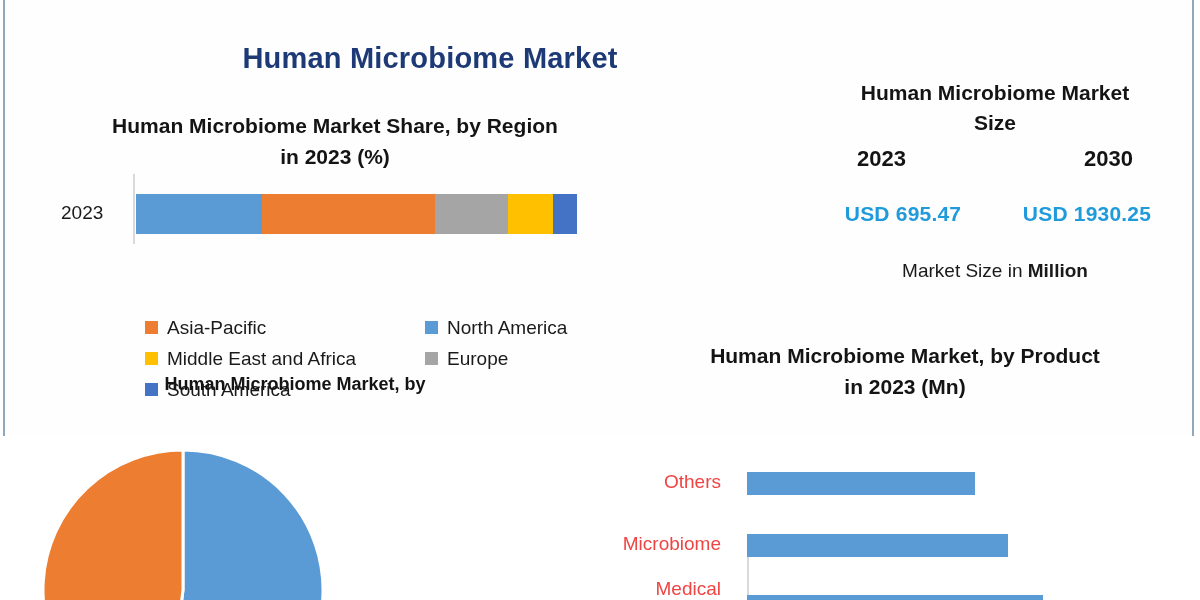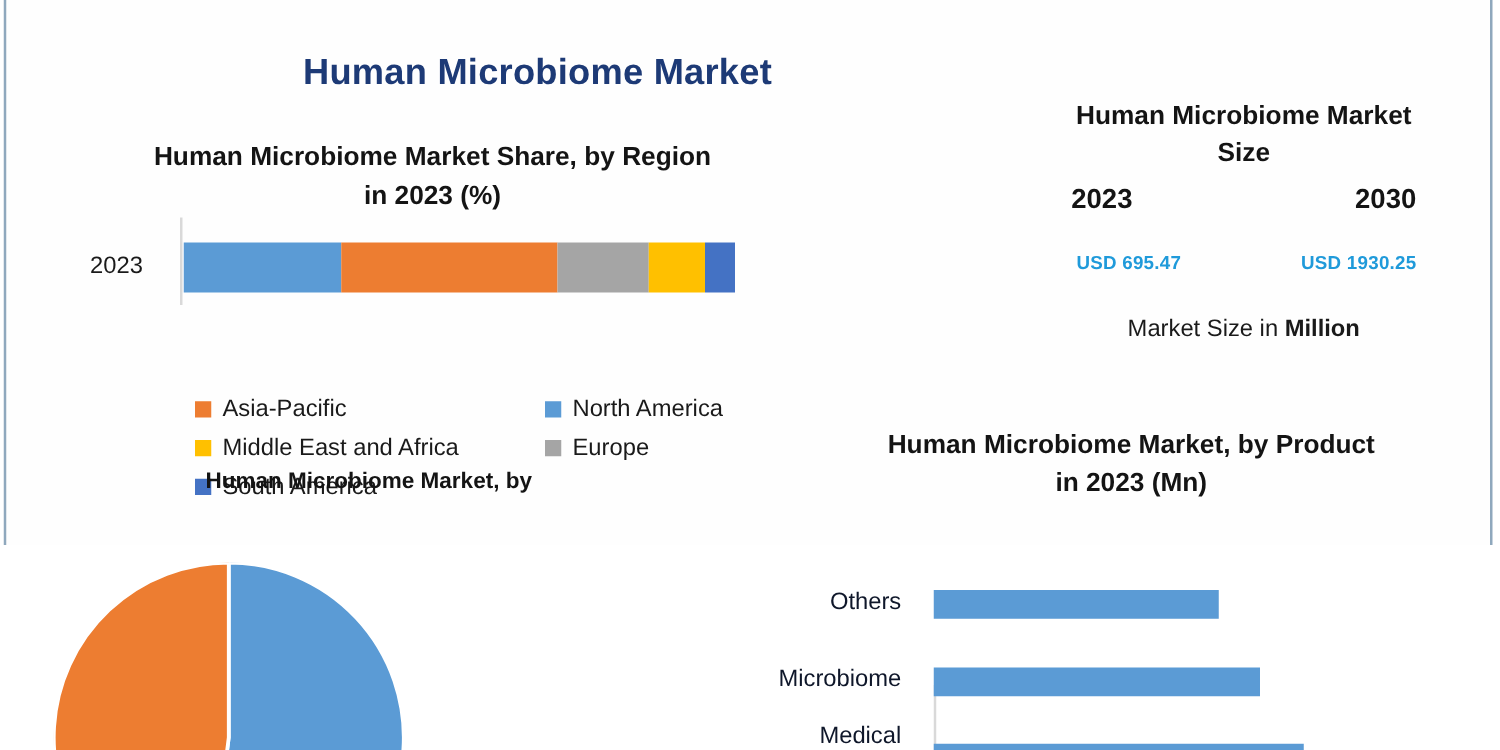--- a/index.html
+++ b/index.html
@@ -24,21 +24,21 @@
   .main-title{
     position:absolute;
     left:0;top:42px;width:850px;
     text-align:center;
     font-size:29px;font-weight:bold;
     color:#1d3a76;
     letter-spacing:.2px;
   }
 
   
-  .region-panel{position:absolute;left:11px;top:110px;width:700px;}
+  .region-panel{position:absolute;left:0px;top:110px;width:700px;}
   .region-title{
     text-align:center;width:660px;
     font-size:21px;font-weight:bold;color:#141414;
     line-height:31px;
   }
   .region-chart{position:relative;margin-top:8px;height:70px;}
   .region-axis{
     position:absolute;left:128px;top:-6px;
     width:2px;height:70px;background:#d9d9d9;
   }
@@ -73,21 +73,21 @@
   }
   .size-years{
     display:flex;justify-content:space-between;
     padding:0 62px;margin-top:8px;
   }
   .size-year{font-size:22px;font-weight:bold;color:#141414;}
   .size-vals{
     display:flex;justify-content:space-between;
     padding:0 18px;margin-top:30px;
   }
-  .size-val{font-size:15px;font-weight:bold;color:#1f9ada;letter-spacing:.2px;width:180px;}
+  .size-val{font-size:21px;font-weight:bold;color:#1f9ada;letter-spacing:.2px;width:180px;}
   .size-foot{margin-top:34px;font-size:19px;color:#1a1a1a;}
   .size-foot b{font-weight:bold;text-align:center;}
 
   
   .app-panel{position:absolute;left:40px;top:368px;width:560px;}
   .app-title{
     width:500px;text-align:center;
     font-size:18px;font-weight:bold;color:#141414;line-height:32px;
   }
   .pie-wrap{position:absolute;left:0px;top:82px;width:600px;height:200px;}
@@ -103,21 +103,21 @@
   }
   .prod-chart{position:relative;margin-top:8px;height:200px;}
   .prod-axis{
     position:absolute;left:142px;top:68px;
     width:2px;height:196px;background:#d9d9d9;
   }
   .prod-row{position:relative;height:53px;}
   .prod-lab{
     position:absolute;right:484px;
     width:180px;text-align:right;
-    font-size:19px;color:#0f172a;line-height:24px;
+    font-size:19px;color:#ef4444;line-height:24px;
   }
   .prod-bar{
     position:absolute;left:142px;
     height:23px;background:#5b9bd5;
   }
 </style>
 </head>
 <body>
 
 <div class="frame">

